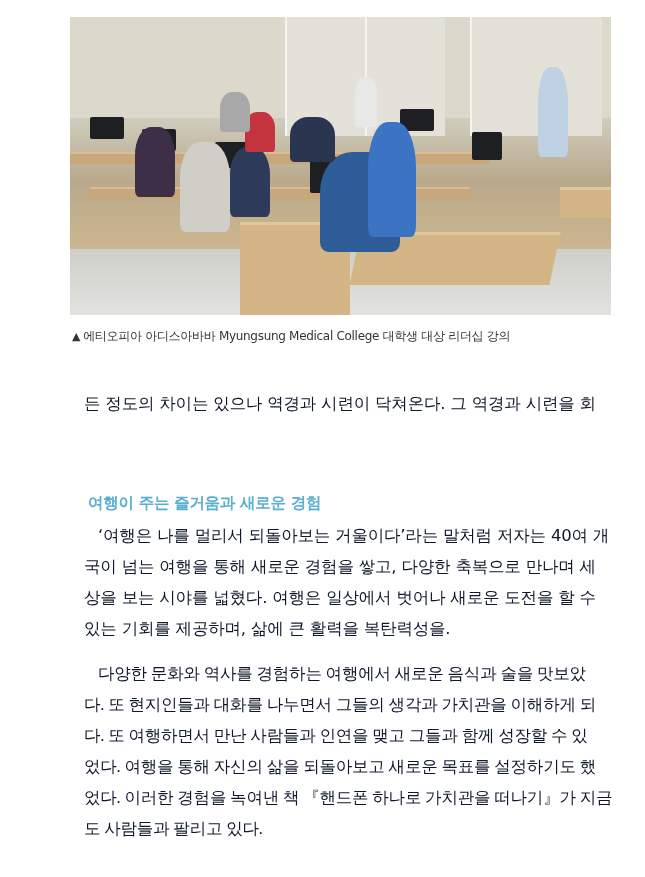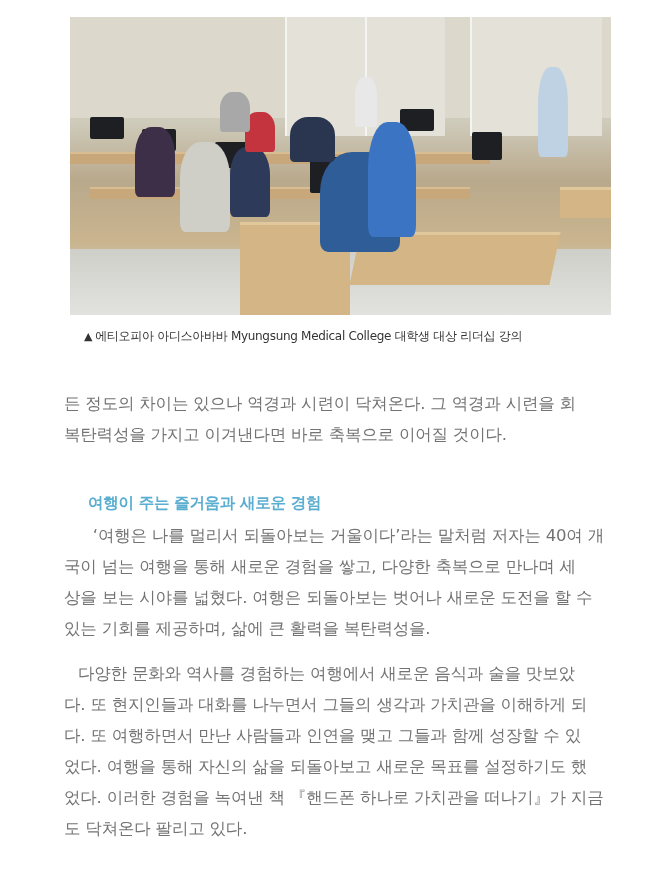--- a/index.html
+++ b/index.html
@@ -8,23 +8,23 @@
     .photo { position: absolute; left: 70px; top: 17px; width: 541px; height: 298px;
       background: linear-gradient(180deg, #d9d6c8 0%, #cfcbbb 35%, #b9a98c 55%, #c9b48e 75%, #d7d6d0 100%);
       overflow: hidden; }
     .photo .wall { position: absolute; left: 0; top: 0; width: 100%; height: 34%; background: #dcd9cc; }
     .photo .curtain { position: absolute; top: 0; height: 40%; background: #e4e2d8; border-left: 2px solid #f4f4f0; }
     .photo .row { position: absolute; height: 10px; background: #c8a77a; border-top: 2px solid #d9bd92; }
     .photo .monitor { position: absolute; width: 34px; height: 22px; background: #1d1f22; border-radius: 2px; }
     .photo .person { position: absolute; border-radius: 40% 40% 10% 10%; }
     .photo .floor { position: absolute; left: 0; bottom: 0; width: 100%; height: 22%; background: linear-gradient(180deg,#cfcfca,#e2e2de); }
     .photo .desk { position: absolute; background: #d4b585; border-top: 3px solid #e1c79c; }
-    .caption { position: absolute; left: 72px; top: 328px; font-size: 12px; color: #333; letter-spacing: -0.3px; white-space: nowrap; margin-left: 12px; }
+    .caption { position: absolute; left: 72px; top: 328px; font-size: 12px; color: #333; letter-spacing: -0.3px; white-space: nowrap; }
     .caption .tri { font-size: 11px; margin-right: 3px; }
-    .para { position: absolute; left: 64px; width: 540px; font-size: 16.5px; line-height: 31px; letter-spacing: -0.2px; color: #737373; white-space: nowrap; }
+    .para { position: absolute; left: 84px; width: 540px; font-size: 16.5px; line-height: 31px; letter-spacing: -0.2px; color: #0f172a; white-space: nowrap; }
     .para .line { display: block; height: 31px; }
     .heading { position: absolute; left: 88px; top: 493px; font-size: 15.5px; font-weight: bold; color: #5aaed0; letter-spacing: -0.3px; text-align: right; }
   </style>
 </head>
 <body>
 
 <div class="photo">
   <div class="wall"></div>
   <div class="curtain" style="left:215px;width:80px;"></div>
   <div class="curtain" style="left:295px;width:78px;"></div>
@@ -53,32 +53,31 @@
   <div class="person" style="left:150px;top:75px;width:30px;height:40px;background:#a8a8a8;"></div>
   <div class="person" style="left:285px;top:60px;width:22px;height:50px;background:#e8e8e8;"></div>
 </div>
 
 <div class="caption">
   <span class="tri">▲</span><span>에티오피아 아디스아바바 Myungsung Medical College 대학생 대상 리더십 강의</span>
 </div>
 
 <div class="para" style="top:388px;">
   <span class="line">든 정도의 차이는 있으나 역경과 시련이 닥쳐온다. 그 역경과 시련을 회</span>
-  <span class="line">복탄력성을 가지고 이겨낸다면 바로 축복으로 이어질 것이다.</span>
 </div>
 
 <div class="heading">여행이 주는 즐거움과 새로운 경험</div>
 
 <div class="para" style="top:520px;">
-  <span class="line" style="padding-left:14px;text-align:right;">‘여행은 나를 멀리서 되돌아보는 거울이다’라는 말처럼 저자는 40여 개</span>
+  <span class="line" style="padding-left:14px;">‘여행은 나를 멀리서 되돌아보는 거울이다’라는 말처럼 저자는 40여 개</span>
   <span class="line">국이 넘는 여행을 통해 새로운 경험을 쌓고, 다양한 축복으로 만나며 세</span>
-  <span class="line">상을 보는 시야를 넓혔다. 여행은 되돌아보는 벗어나 새로운 도전을 할 수</span>
+  <span class="line">상을 보는 시야를 넓혔다. 여행은 일상에서 벗어나 새로운 도전을 할 수</span>
   <span class="line">있는 기회를 제공하며, 삶에 큰 활력을 복탄력성을.</span>
 </div>
 
-<div class="para" style="top:658px;">
+<div class="para" style="top:658px;font-family:Liberation Serif, serif;">
   <span class="line" style="padding-left:14px;">다양한 문화와 역사를 경험하는 여행에서 새로운 음식과 술을 맛보았</span>
   <span class="line">다. 또 현지인들과 대화를 나누면서 그들의 생각과 가치관을 이해하게 되</span>
   <span class="line">다. 또 여행하면서 만난 사람들과 인연을 맺고 그들과 함께 성장할 수 있</span>
   <span class="line">었다. 여행을 통해 자신의 삶을 되돌아보고 새로운 목표를 설정하기도 했</span>
   <span class="line">었다. 이러한 경험을 녹여낸 책 『핸드폰 하나로 가치관을 떠나기』가 지금</span>
-  <span class="line">도 닥쳐온다 팔리고 있다.</span>
+  <span class="line">도 사람들과 팔리고 있다.</span>
 </div>
 
 </body></html>

